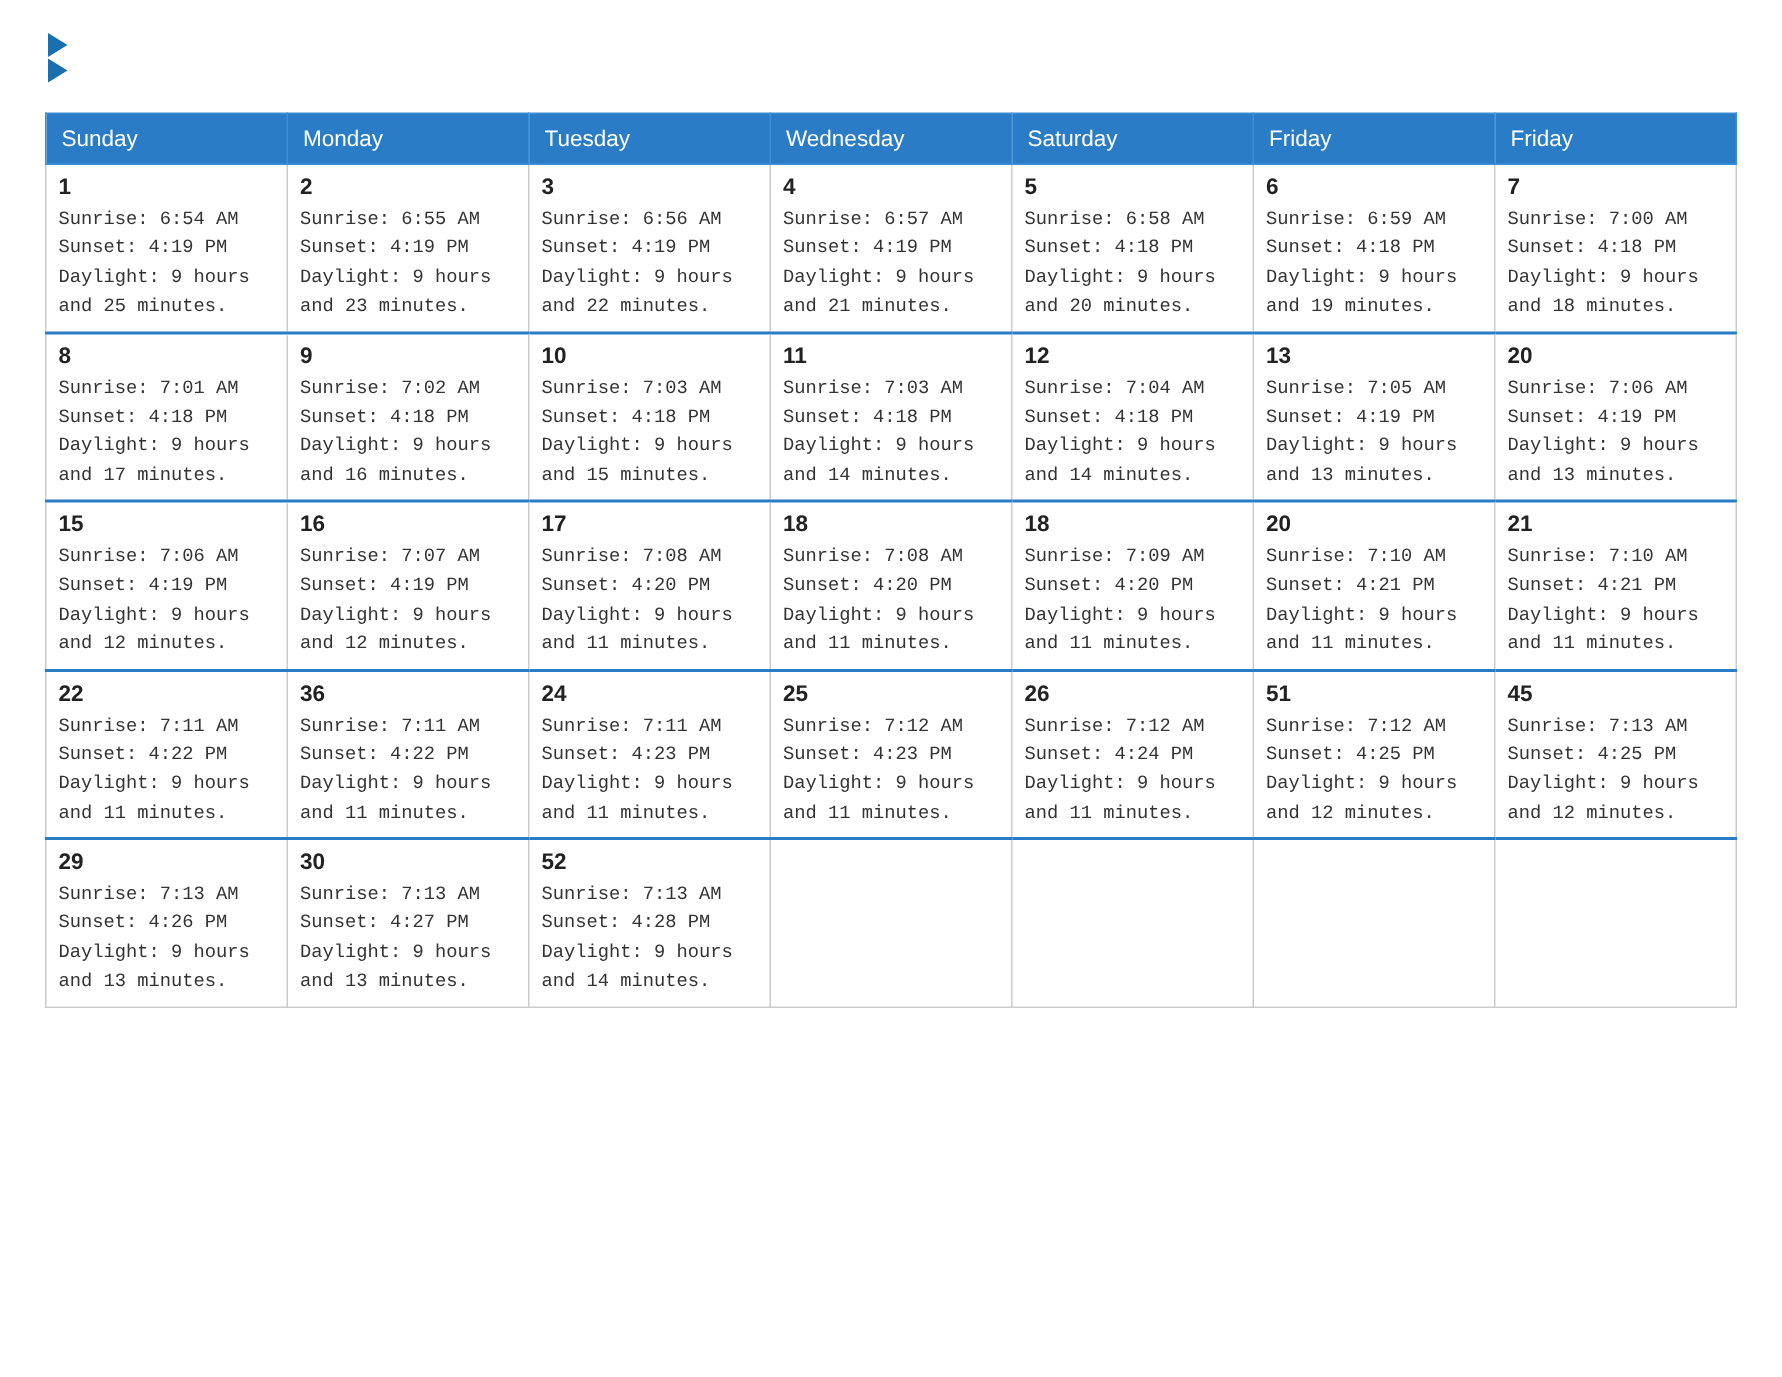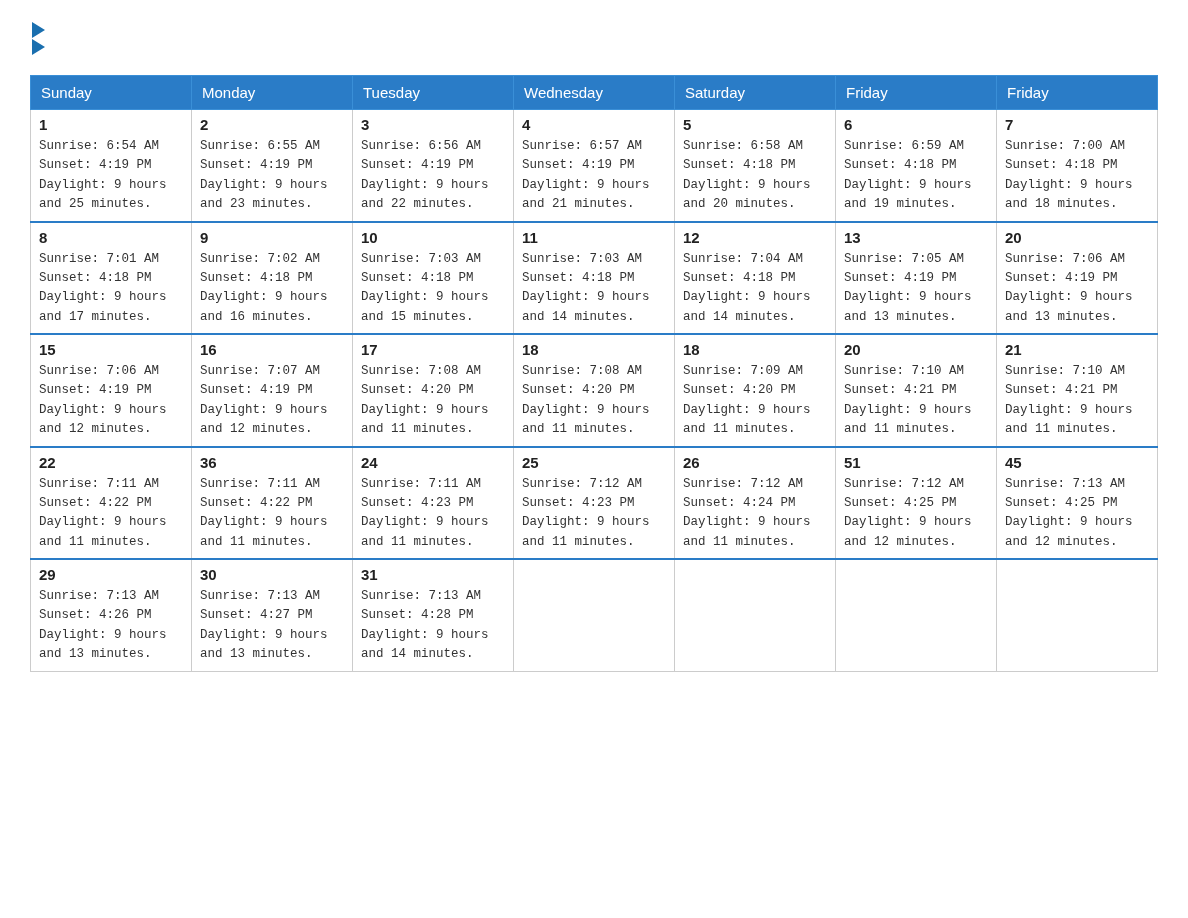--- a/index.html
+++ b/index.html
@@ -402,21 +402,21 @@
         <td>
         <span class="day-number">30</span>
         <div class="day-info">
           Sunrise: 7:13 AM<br>
           Sunset: 4:27 PM<br>
           Daylight: 9 hours<br>
           and 13 minutes.
         </div>
       </td>
         <td>
-        <span class="day-number">31</span>
+        <span class="day-number">52</span>
         <div class="day-info">
           Sunrise: 7:13 AM<br>
           Sunset: 4:28 PM<br>
           Daylight: 9 hours<br>
           and 14 minutes.
         </div>
       </td>
         <td class="empty-cell"></td>
         <td class="empty-cell"></td>
         <td class="empty-cell"></td>

